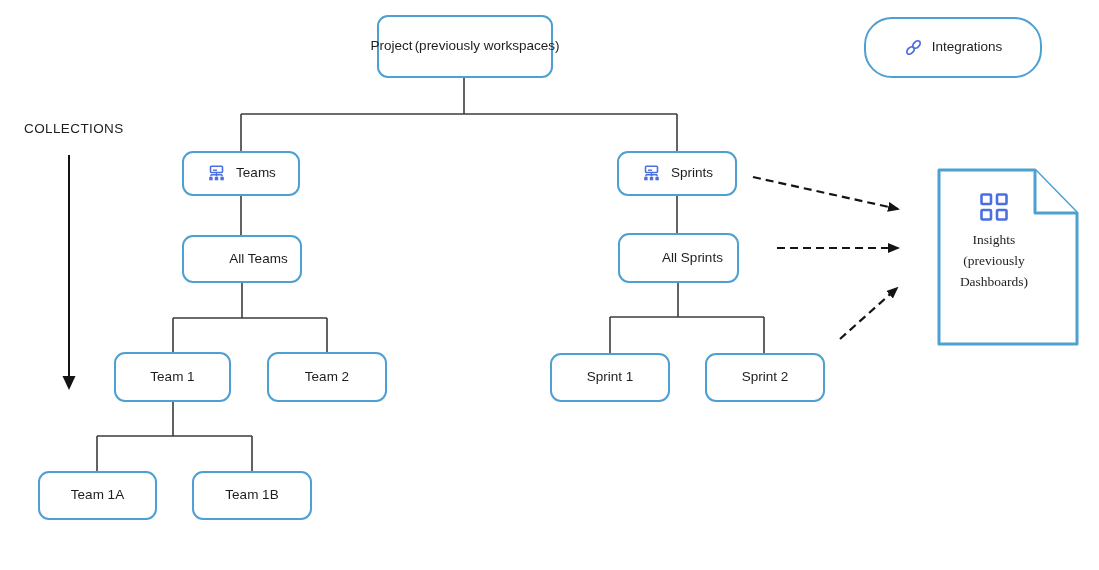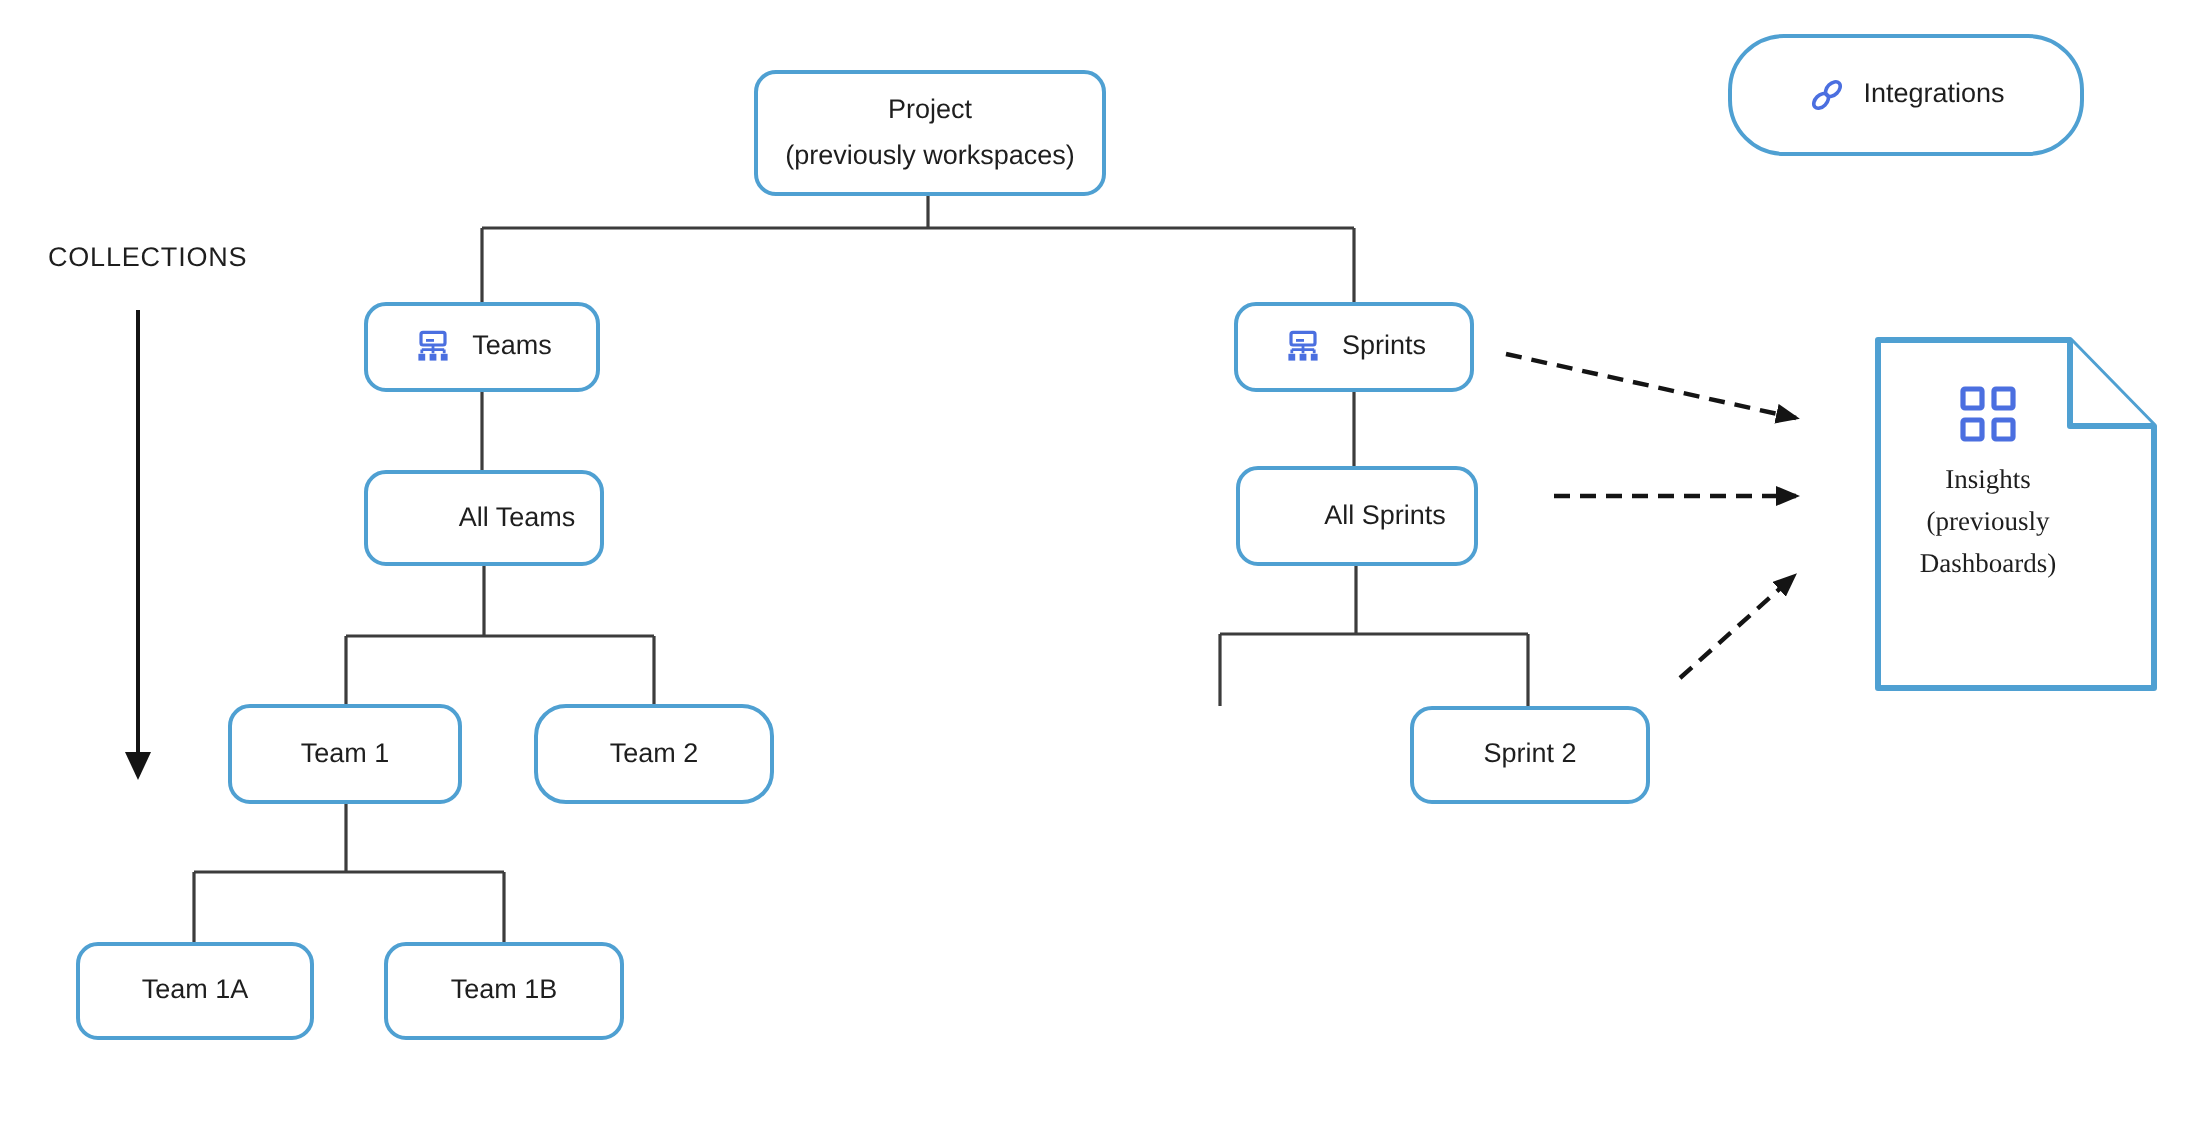--- a/index.html
+++ b/index.html
@@ -7,21 +7,21 @@
     position:relative;width:1099px;height:570px;background:#ffffff;overflow:hidden;
     font-family:"Liberation Sans",sans-serif;color:#1e1e1e;
   }
   .layer{position:absolute;left:0;top:0;}
   .node{
     position:absolute;box-sizing:border-box;background:#ffffff;
     border:2px solid #4FA0D2;border-radius:11px;
     display:flex;align-items:center;justify-content:center;gap:9px;
     font-size:13.5px;line-height:1.2;white-space:nowrap;
   }
-  .node.multiline{flex-direction:column;gap:2px;line-height:1.5;margin-top:20px;}
+  .node.multiline{flex-direction:row;gap:2px;line-height:1.5;}
   .pill{border-radius:28px;}
   .icon{display:flex;align-items:center;justify-content:center;}
   .collections{
     position:absolute;left:24px;top:121px;font-size:13.5px;letter-spacing:0.4px;
   }
   .insights-content{
     position:absolute;left:939px;top:192px;width:110px;text-align:center;
     font-size:13.5px;line-height:1.55;font-family:Liberation Serif, serif;
   }
   .insights-content .icon{margin:0 auto 8px auto;width:30px;height:30px;}
@@ -106,31 +106,34 @@
     <span>All Teams</span>
   </div>
 
   <div class="node" style="left:618px;top:233px;width:121px;height:50px;padding-left:28px;">
     <span>All Sprints</span>
   </div>
 
   <div class="node" style="left:114px;top:352px;width:117px;height:50px;">
     <span>Team 1</span>
   </div>
-  <div class="node" style="left:267px;top:352px;width:120px;height:50px;border-radius:16px;">
+  <div class="node" style="left:267px;top:352px;width:120px;height:50px;">
     <span>Team 2</span>
   </div>
 
   <div class="node" style="left:38px;top:471px;width:119px;height:49px;">
     <span>Team 1A</span>
   </div>
   <div class="node" style="left:192px;top:471px;width:120px;height:49px;">
     <span>Team 1B</span>
   </div>
 
+  <div class="node" style="left:550px;top:353px;width:120px;height:49px;">
+    <span>Sprint 1</span>
+  </div>
   <div class="node" style="left:705px;top:353px;width:120px;height:49px;">
     <span>Sprint 2</span>
   </div>
 
   <div class="node pill" style="left:864px;top:17px;width:178px;height:61px;">
     <span class="icon">
       <svg width="19" height="19" viewBox="0 0 18 18">
         <ellipse cx="6.2" cy="11.8" rx="4.1" ry="2.7" transform="rotate(-45 6.2 11.8)" fill="none" stroke="#4B6FE0" stroke-width="1.7"></ellipse>
         <ellipse cx="11.8" cy="6.2" rx="4.1" ry="2.7" transform="rotate(-45 11.8 6.2)" fill="none" stroke="#4B6FE0" stroke-width="1.7"></ellipse>
       </svg>

